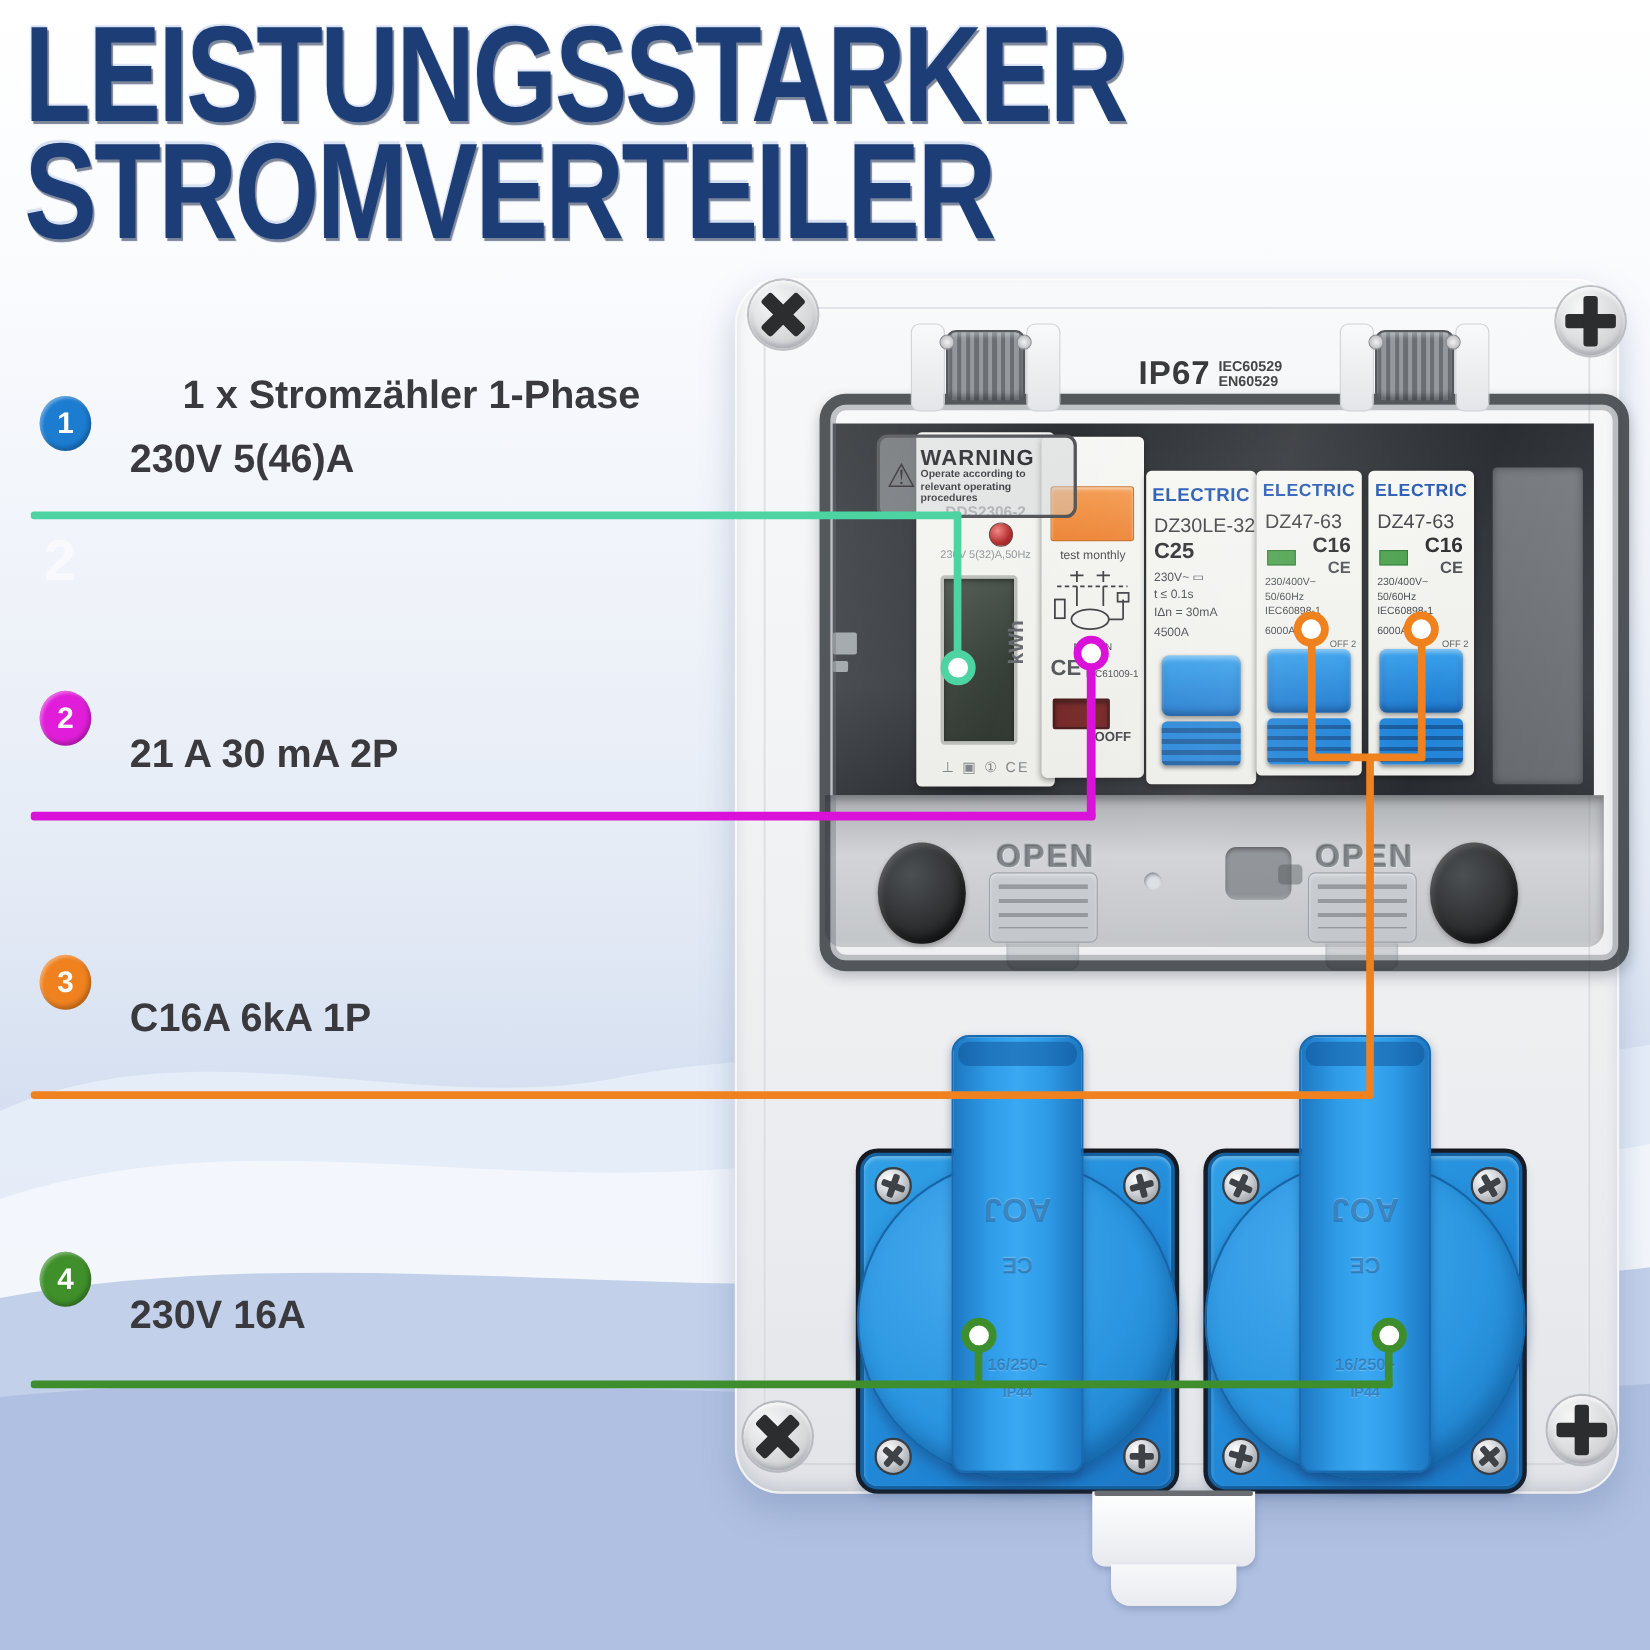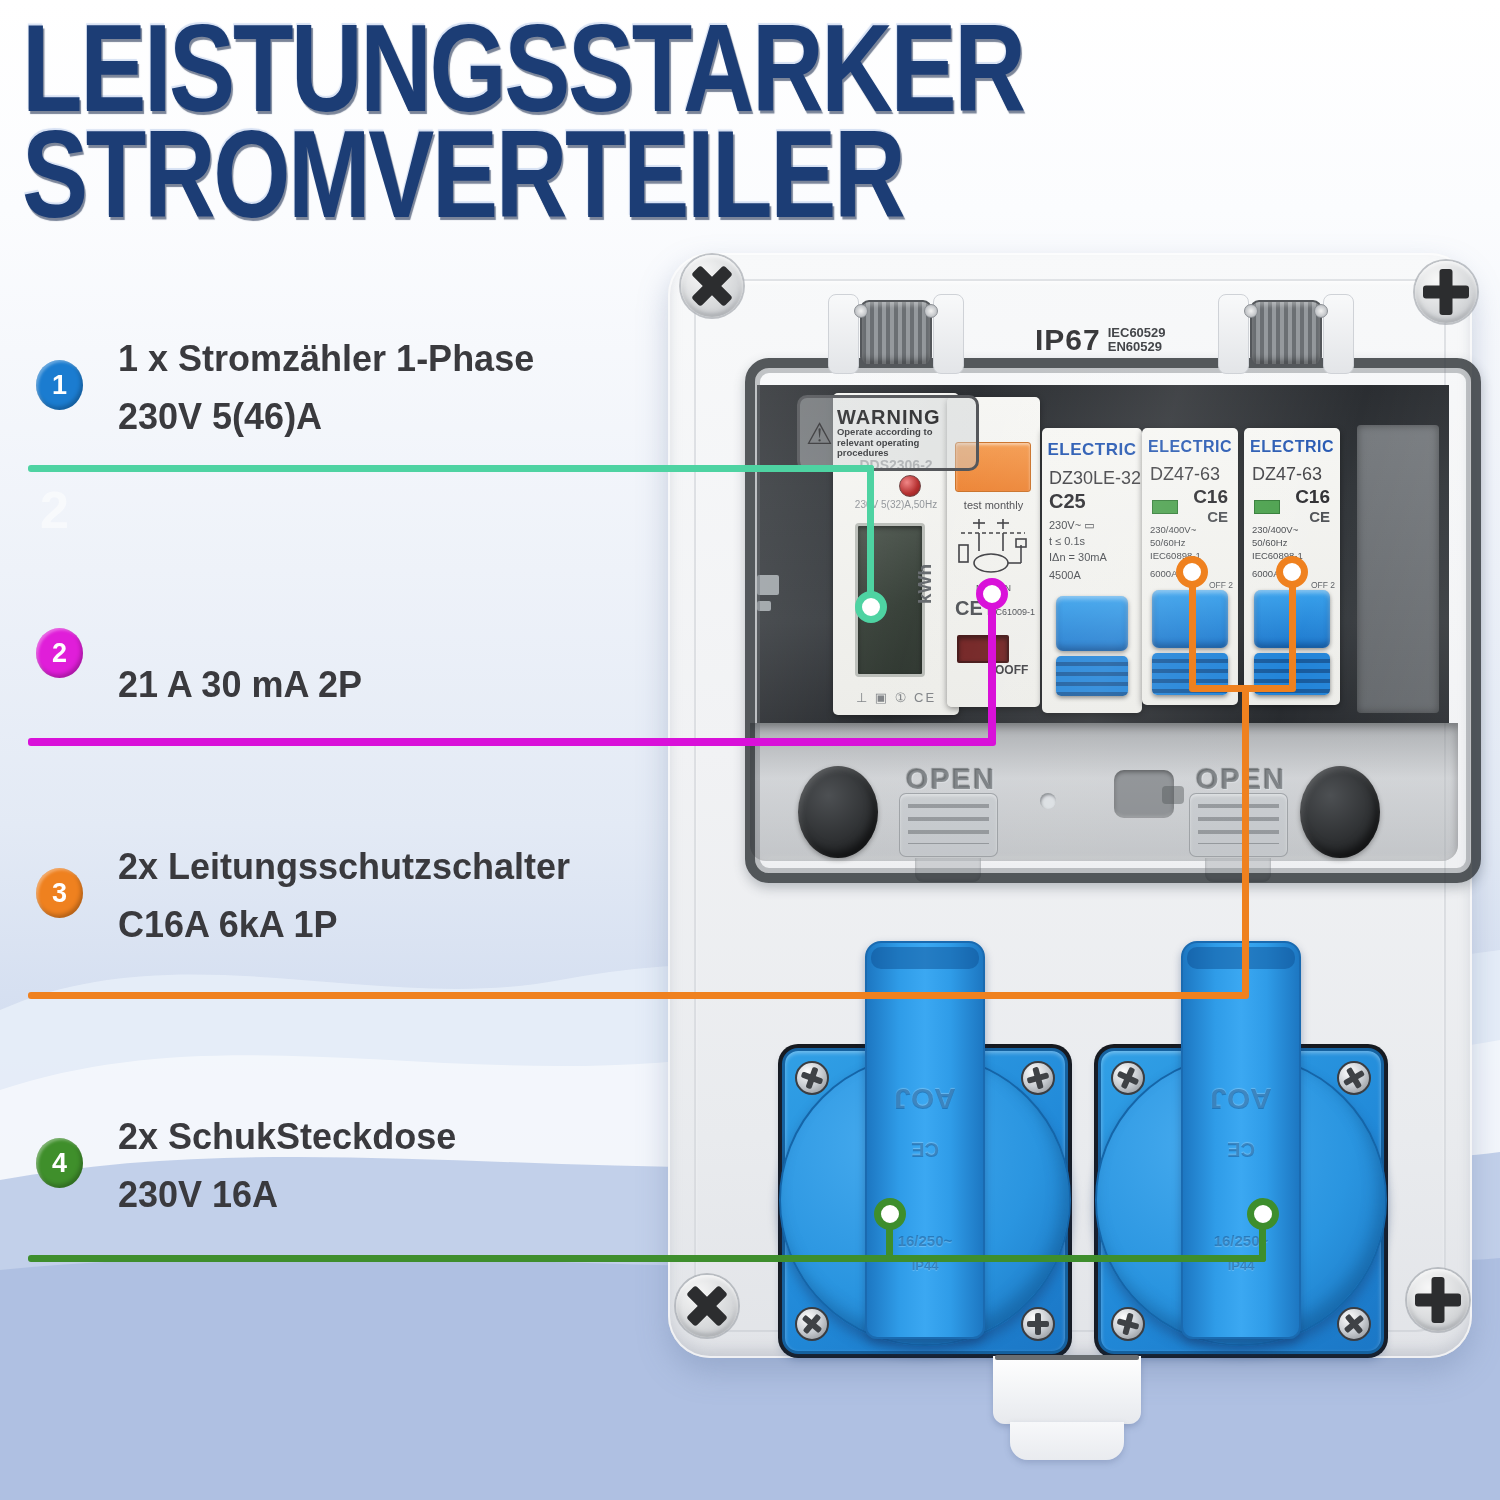--- a/index.html
+++ b/index.html
@@ -357,45 +357,43 @@
   <div class="chrome-screw" style="left:1337px;top:1307px;">
       <span class="cbar" style="transform:translate(-50%,-50%) rotate(50deg);"></span>
       <span class="cbar" style="transform:translate(-50%,-50%) rotate(140deg);"></span>
     </div>
 
   <div class="gland-top"></div>
   <div class="gland-slot"></div>
   <div class="gland-bottom"></div>
 
   <div class="badge b1" style="top:360px;">1</div>
-  <div class="clabel" style="top:338px;">1 x Stromzähler 1-Phase</div>
+  <div class="clabel" style="top:338px;margin-left:48px;">1 x Stromzähler 1-Phase</div>
   <div class="clabel" style="top:396px;">230V 5(46)A</div>
   <div class="cline teal" style="left:28px;top:465px;width:846px;height:7px;"></div>
   <div class="cline teal" style="left:867px;top:465px;width:7px;height:146px;"></div>
   <div class="dot teal-d" style="left:855px;top:591px;"></div>
 
   <div class="badge b2" style="top:628px;">2</div>
   <div class="clabel" style="top:664px;">21 A 30 mA 2P</div>
   <div class="cline mag" style="left:28px;top:738px;width:968px;height:8px;"></div>
   <div class="cline mag" style="left:988px;top:594px;width:8px;height:150px;"></div>
   <div class="dot mag-d" style="left:976px;top:578px;"></div>
 
   <div class="badge b3" style="top:868px;">3</div>
-  <div class="clabel" style="top:846px;">2x Leitungsschutzschalter</div>
   <div class="clabel" style="top:904px;">C16A 6kA 1P</div>
   <div class="cline org" style="left:28px;top:992px;width:1221px;height:7px;"></div>
   <div class="cline org" style="left:1242px;top:688px;width:7px;height:308px;"></div>
   <div class="cline org" style="left:1189px;top:685px;width:107px;height:7px;"></div>
   <div class="cline org" style="left:1189px;top:578px;width:7px;height:110px;"></div>
   <div class="cline org" style="left:1289px;top:578px;width:7px;height:110px;"></div>
   <div class="dot org-d" style="left:1176px;top:556px;"></div>
   <div class="dot org-d" style="left:1276px;top:556px;"></div>
 
   <div class="badge b4" style="top:1138px;">4</div>
-  <div class="clabel" style="top:1116px;">2x SchukSteckdose</div>
   <div class="clabel" style="top:1174px;">230V 16A</div>
   <div class="cline grn" style="left:28px;top:1255px;width:1238px;height:7px;"></div>
   <div class="cline grn" style="left:886px;top:1216px;width:7px;height:46px;"></div>
   <div class="cline grn" style="left:1259px;top:1216px;width:7px;height:46px;"></div>
   <div class="dot grn-d" style="left:874px;top:1198px;"></div>
   <div class="dot grn-d" style="left:1247px;top:1198px;"></div>
 
 </div>
 
 </body></html>

